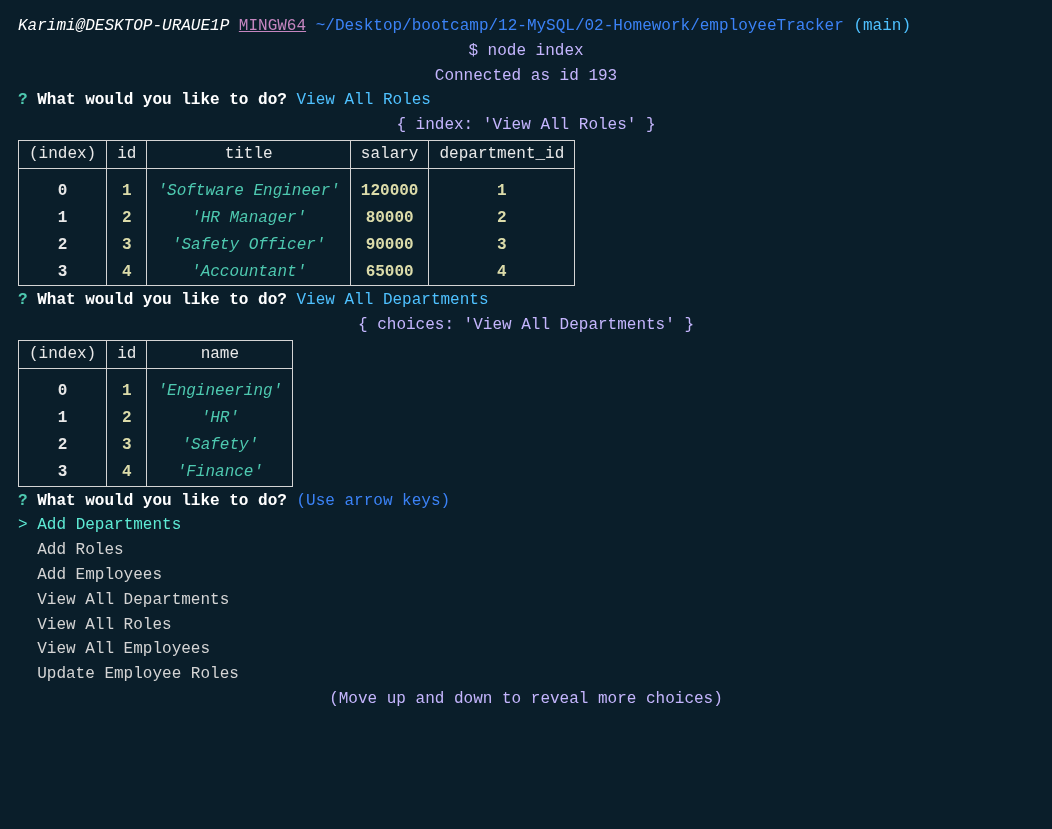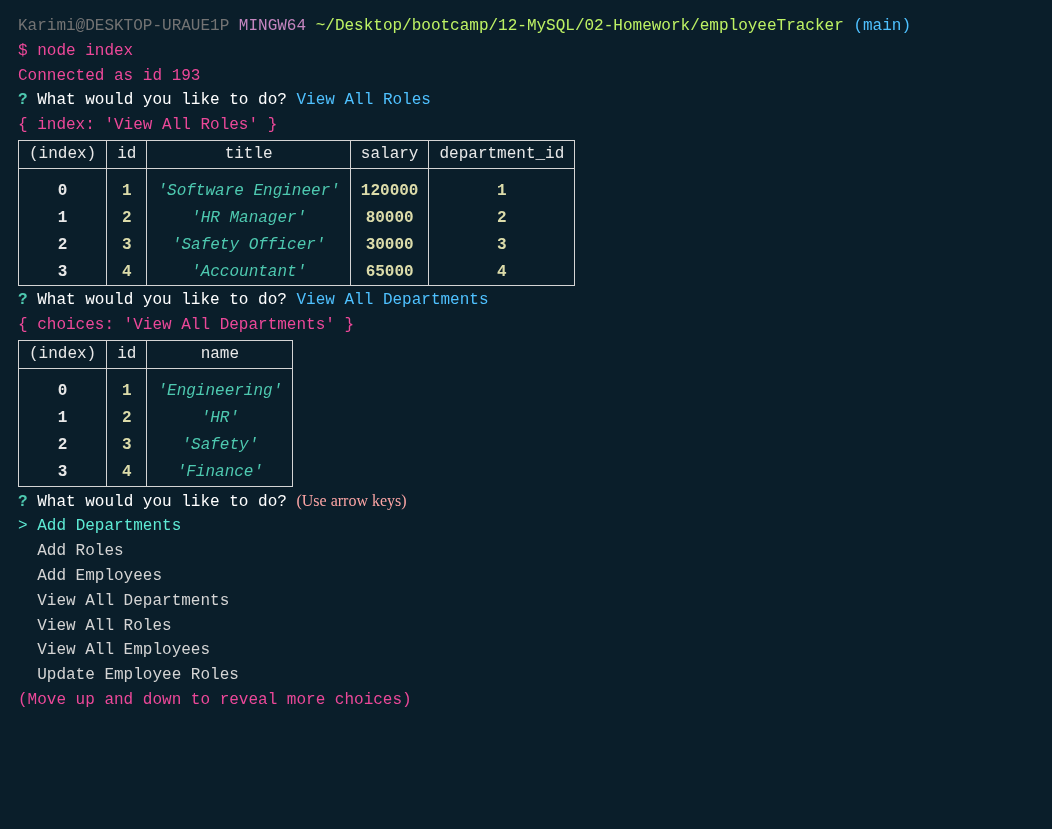--- a/index.html
+++ b/index.html
@@ -10,25 +10,25 @@
     body {
       background-color: #0a1e2a;
       color: #d4d4d4;
       font-family: 'Consolas', 'Courier New', monospace;
       font-size: 16px;
       line-height: 1.55;
       padding: 14px 18px;
       width: 1052px;
       height: 829px;
     }
-    .green { color: #737373; }
-    .purple { color: #c586c0; }
-    .yellow { color: #bef264; margin-top: 28px; }
+    .green { color: #ffffff; font-style: italic; }
+    .purple { color: #c586c0; text-decoration: underline; }
+    .yellow { color: #3b82f6; margin-top: 28px; }
     .cyan { color: #4fc1ff; }
-    .white { color: #ec4899; }
+    .white { color: #c4b5fd; text-align: center; }
 
     .line { white-space: pre; }
     .prompt-line { white-space: pre; }
 
     .table-container {
       margin: 2px 0;
     }
     .tbl {
       border-collapse: collapse;
       color: #e8e8e8;
@@ -56,22 +56,22 @@
     .tbl .datacell { color: #e8e8e8; font-weight: bold;}
 
     .menu-item {
       white-space: pre;
       color: #d4d4d4;
     }
     .menu-item.selected {
       color: #5eead4;
     }
     .q-mark { color: #4ec9b0; font-weight: bold;}
-    .prompt-q { color: #ffffff; font-weight: normal;}
-    .hint { color: #fca5a5; font-family: Liberation Serif, serif; }
+    .prompt-q { color: #ffffff; font-weight: bold;}
+    .hint { color: #3b82f6; }
   </style>
 </head>
 <body>
 
 <div class="prompt-line"><span class="green">Karimi@DESKTOP-URAUE1P</span> <span class="purple">MINGW64</span> <span class="yellow">~/Desktop/bootcamp/12-MySQL/02-Homework/employeeTracker</span> <span class="cyan">(main)</span></div>
 
 <div class="line white">$ node index</div>
 
 <div class="line white">Connected as id 193</div>
 
@@ -107,21 +107,21 @@
     <td class="datacell">1</td>
     <td class="numcell">2</td>
     <td class="strcell">'HR Manager'</td>
     <td class="numcell">80000</td>
     <td class="numcell">2</td>
   </tr>
   <tr>
     <td class="datacell">2</td>
     <td class="numcell">3</td>
     <td class="strcell">'Safety Officer'</td>
-    <td class="numcell">30000</td>
+    <td class="numcell">90000</td>
     <td class="numcell">3</td>
   </tr>
   <tr class="last">
     <td class="datacell">3</td>
     <td class="numcell">4</td>
     <td class="strcell">'Accountant'</td>
     <td class="numcell">65000</td>
     <td class="numcell">4</td>
   </tr>
 </tbody>

